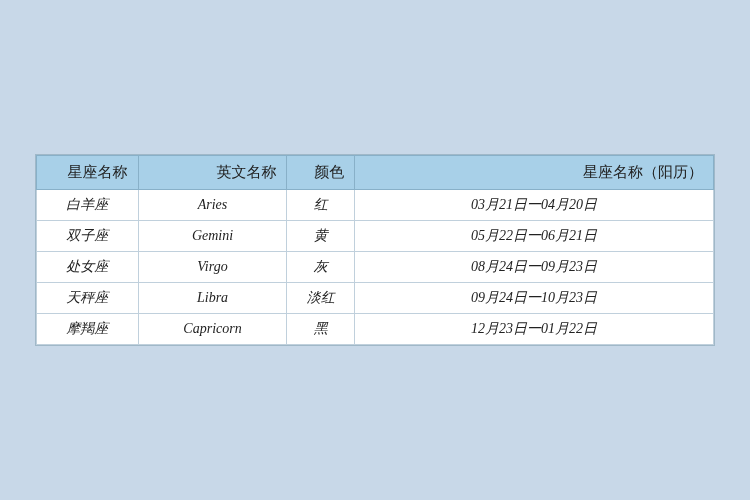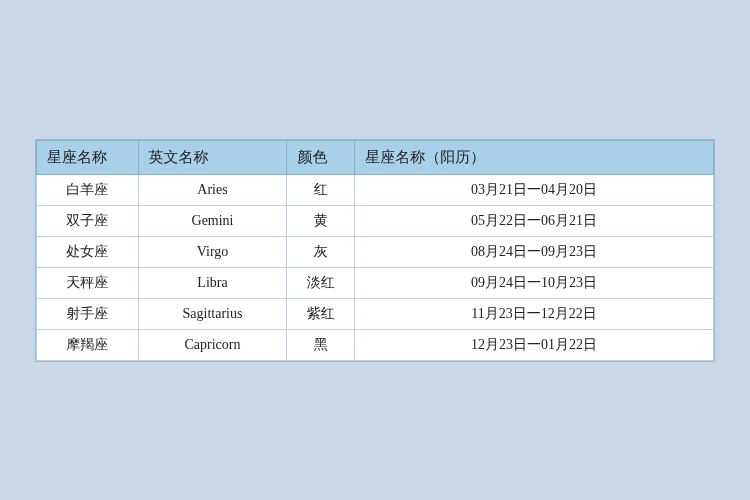--- a/index.html
+++ b/index.html
@@ -29,36 +29,37 @@
       border-collapse: collapse;
     }
 
     thead tr {
       background-color: #a8d0e8;
     }
 
     thead th {
       border: 1px solid #88b0c8;
       padding: 7px 10px;
-      text-align: left;
+      text-align: right;
       font-size: 15px;
       font-weight: normal;
       color: #222;
     }
 
     tbody tr {
       background-color: #ffffff;
     }
 
     tbody td {
       border: 1px solid #c0d0dc;
       padding: 6px 10px;
       text-align: center;
       font-size: 14px;
       color: #222;
+      font-style: italic;
     }
 
     .col-chinese { width: 15%; }
     .col-english { width: 22%; }
     .col-color   { width: 10%; }
     .col-date    { width: 53%; }
   </style>
 </head>
 <body>
 
@@ -91,26 +92,20 @@
           <td>灰</td>
           <td>08月24日一09月23日</td>
         </tr>
         <tr>
           <td>天秤座</td>
           <td>Libra</td>
           <td>淡红</td>
           <td>09月24日一10月23日</td>
         </tr>
         <tr>
-          <td>射手座</td>
-          <td>Sagittarius</td>
-          <td>紫红</td>
-          <td>11月23日一12月22日</td>
-        </tr>
-        <tr>
           <td>摩羯座</td>
           <td>Capricorn</td>
           <td>黑</td>
           <td>12月23日一01月22日</td>
         </tr>
       </tbody>
   </table>
 </div>
 
 </body></html>

